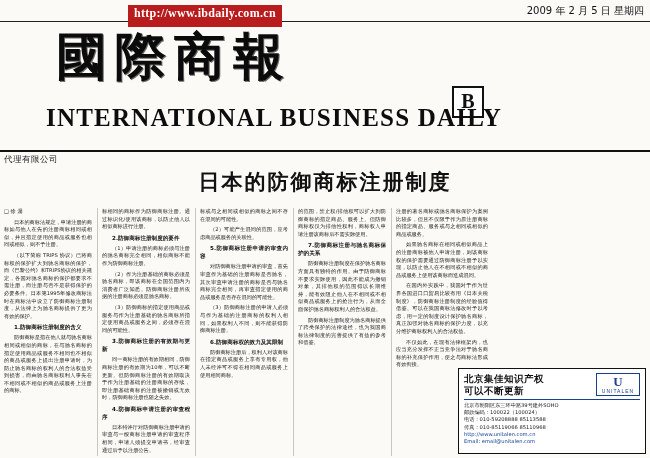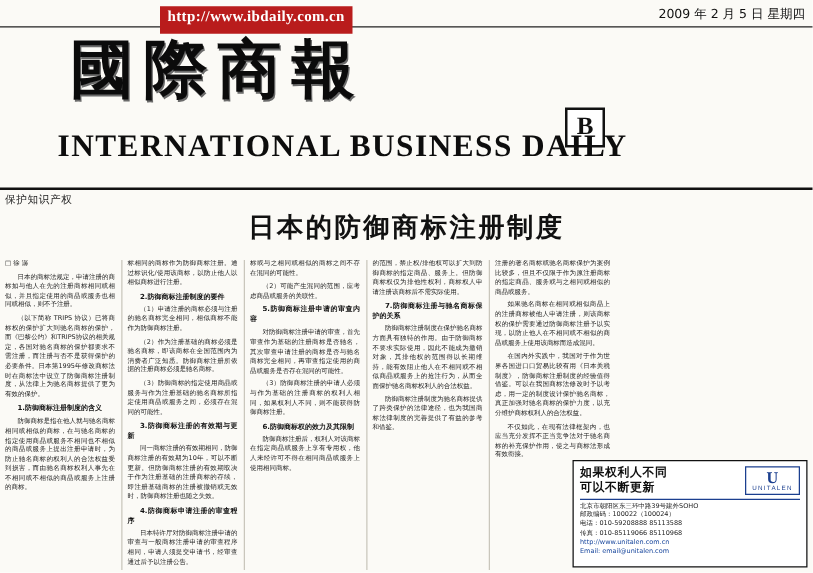--- a/index.html
+++ b/index.html
@@ -221,21 +221,21 @@
 
 <div class="page">
 
   <div class="masthead">
     <div class="top-rule"></div>
     <div class="url-bar">http://www.ibdaily.com.cn</div>
     <div class="date-line">2009 年 2 月 5 日   星期四</div>
     <div class="cn-title">國際商報</div>
     <div class="logo-box">B</div>
     <div class="en-title">INTERNATIONAL BUSINESS DAILY</div>
-    <div class="section-tag">保护知识产权</div>
+    <div class="section-tag">代理有限公司</div>
   </div>
 
   <div class="headline">日本的防御商标注册制度</div>
 
   <div class="columns">
 
     <div class="col">
       <p class="nohang">□ 徐 潺</p>
       <p>日本的商标法规定，申请注册的商标如与他人在先的注册商标相同或相似，并且指定使用的商品或服务也相同或相似，则不予注册。</p>
       <p>（以下简称 TRIPS 协议）已将商标权的保护扩大到驰名商标的保护，而《巴黎公约》和TRIPS协议的相关规定，各国对驰名商标的保护都要求不需注册，而注册与否不是获得保护的必要条件。日本第1995年修改商标法时在商标法中设立了防御商标注册制度，从法律上为驰名商标提供了更为有效的保护。</p>
@@ -277,21 +277,21 @@
       <p>如果驰名商标在相同或相似商品上的注册商标被他人申请注册，则该商标权的保护需要通过防御商标注册予以实现，以防止他人在不相同或不相似的商品或服务上使用该商标而造成混同。</p>
       <p>在国内外实践中，我国对于作为世界各国进口口贸易比较有用《日本关税制度》，防御商标注册制度的经验值得借鉴。可以在我国商标法修改时予以考虑，用一定的制度设计保护驰名商标，真正加强对驰名商标的保护力度，以充分维护商标权利人的合法权益。</p>
       <p>不仅如此，在现有法律框架内，也应当充分发挥不正当竞争法对于驰名商标的补充保护作用，使之与商标法形成有效衔接。</p>
     </div>
 
   </div>
 
   <div class="ad">
     <div class="ad-head">
       <div>
-        <div class="ad-name">如果权利人不同</div>
+        <div class="ad-name">北京集佳知识产权</div>
         <div class="ad-name l2">可以不断更新</div>
       </div>
       <div class="ad-logo">
         <div class="mark">U</div>
         <div class="brand">UNITALEN</div>
       </div>
     </div>
     <div class="ad-sep"></div>
     <div class="ad-lines">
       <div>北京市朝阳区东三环中路39号建外SOHO</div>

